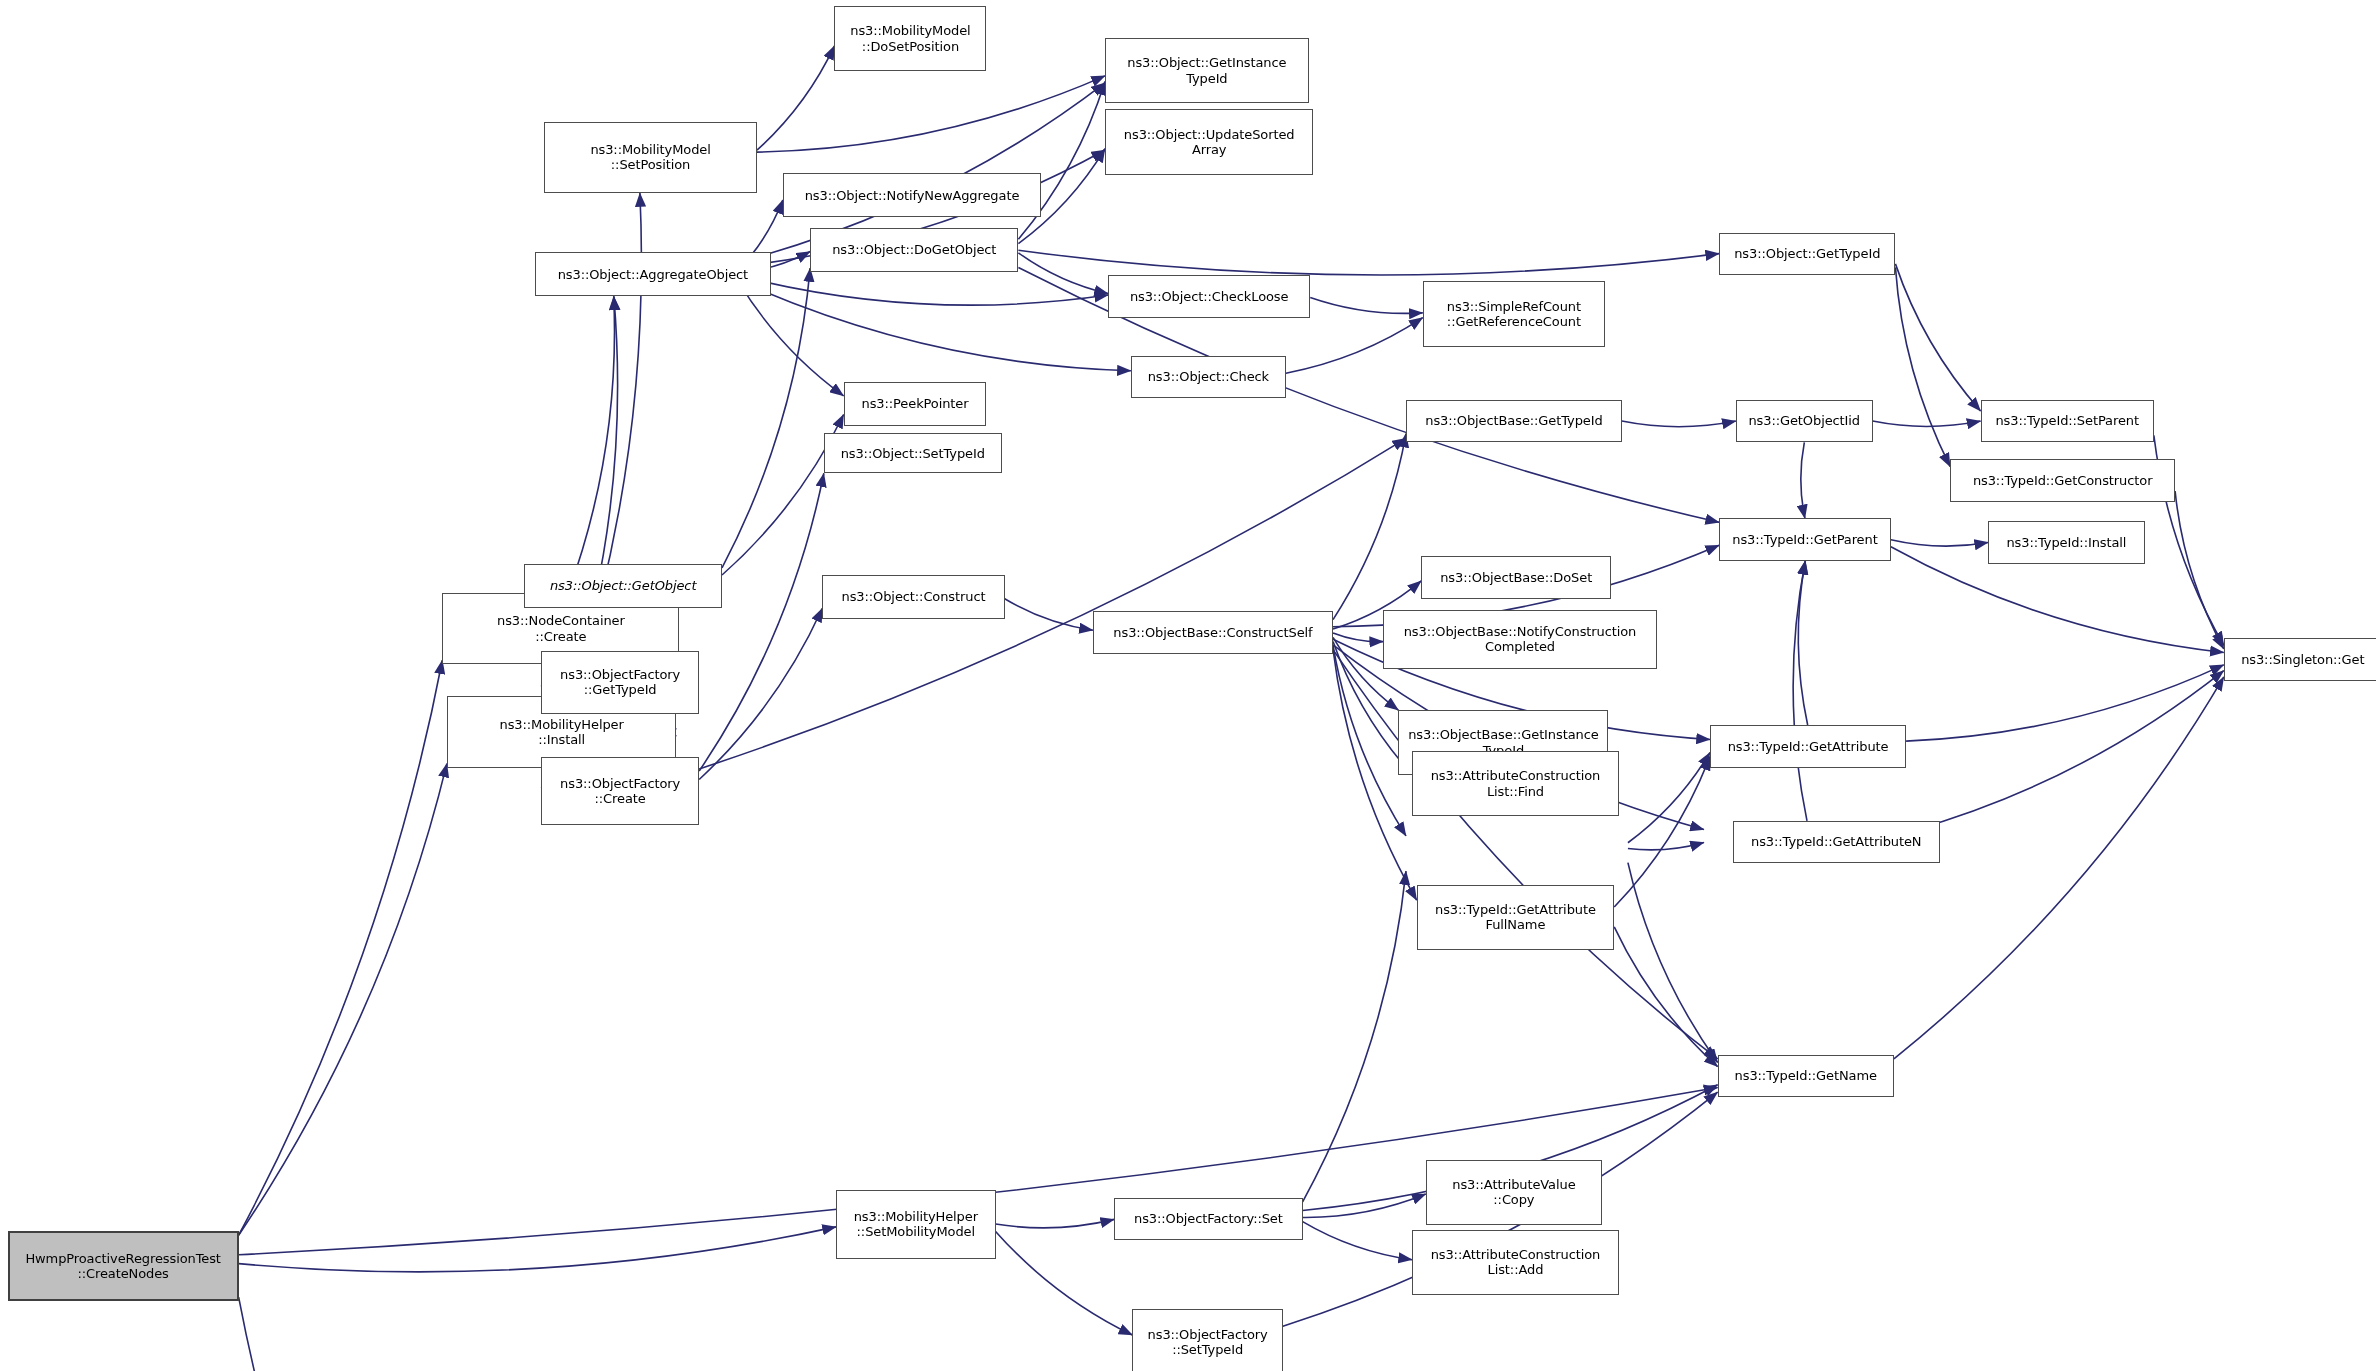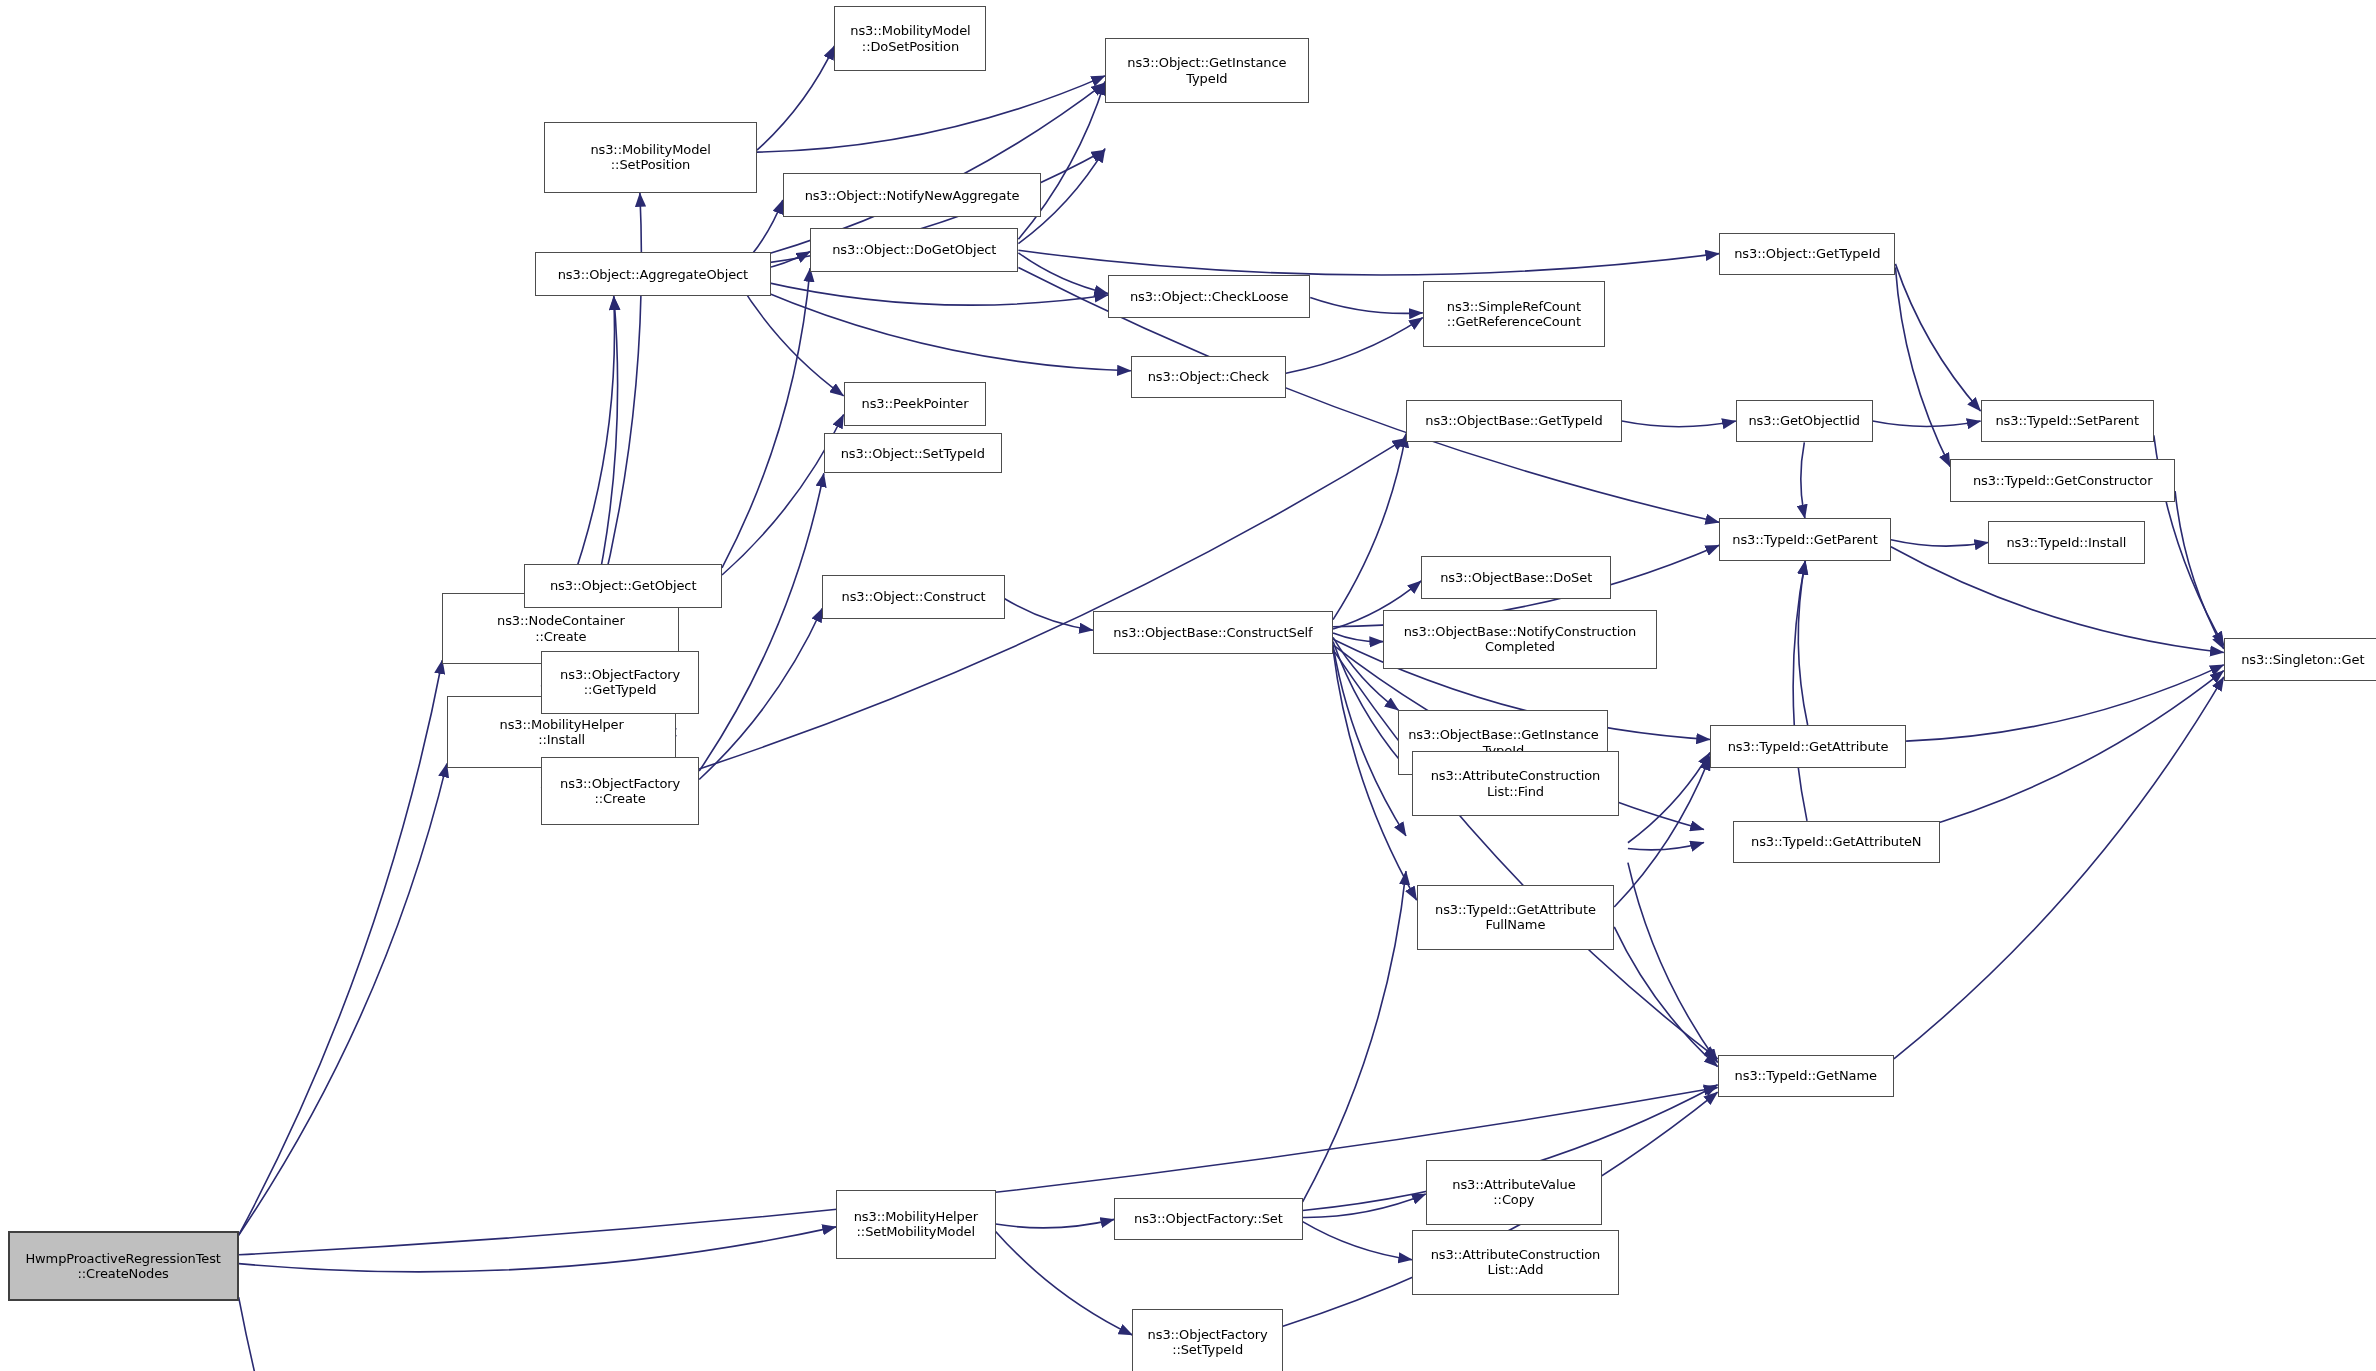--- a/index.html
+++ b/index.html
@@ -107,21 +107,21 @@
 ::Install</span>
     </div>
     <div class="node" style="left: 541.12px; top: 650.56px; width: 158.08px; height: 63.84px;">
       <span>ns3::ObjectFactory
 ::GetTypeId</span>
     </div>
     <div class="node" style="left: 541.12px; top: 756.96px; width: 158.08px; height: 68.4px;">
       <span>ns3::ObjectFactory
 ::Create</span>
     </div>
-    <div class="node" style="left: 524.4px; top: 563.92px; width: 197.6px; height: 44.08px;">
+    <div class="node" style="left: 524.4px; top: 563.92px; width: 197.6px; height: 44.08px; font-style: italic;">
       <span>ns3::Object::GetObject</span>
     </div>
     <div class="node" style="left: 544.16px; top: 121.6px; width: 212.8px; height: 71.44px;">
       <span>ns3::MobilityModel
 ::SetPosition</span>
     </div>
     <div class="node" style="left: 503.12px; top: 252.32px; width: 235.6px; height: 44.08px; margin-left: 32px;">
       <span>ns3::Object::AggregateObject</span>
     </div>
     <div class="node" style="left: 782.8px; top: 173.28px; width: 258.4px; height: 44.08px;">
@@ -144,20 +144,24 @@
 ::SetMobilityModel</span>
     </div>
     <div class="node" style="left: 834.48px; top: 6.08px; width: 152px; height: 65.36px;">
       <span>ns3::MobilityModel
 ::DoSetPosition</span>
     </div>
     <div class="node" style="left: 1105.04px; top: 38px; width: 203.68px; height: 65.36px;">
       <span>ns3::Object::GetInstance
 TypeId</span>
     </div>
+    <div class="node" style="left: 1105.04px; top: 109.44px; width: 208.24px; height: 65.36px;">
+      <span>ns3::Object::UpdateSorted
+Array</span>
+    </div>
     <div class="node" style="left: 1108.08px; top: 275.12px; width: 202.16px; height: 42.56px;">
       <span>ns3::Object::CheckLoose</span>
     </div>
     <div class="node" style="left: 1130.88px; top: 355.68px; width: 155.04px; height: 42.56px;">
       <span>ns3::Object::Check</span>
     </div>
     <div class="node" style="left: 1114.16px; top: 1197.76px; width: 188.48px; height: 42.56px;">
       <span>ns3::ObjectFactory::Set</span>
     </div>
     <div class="node" style="left: 1132.4px; top: 1308.72px; width: 150.48px; height: 66.88px;">

